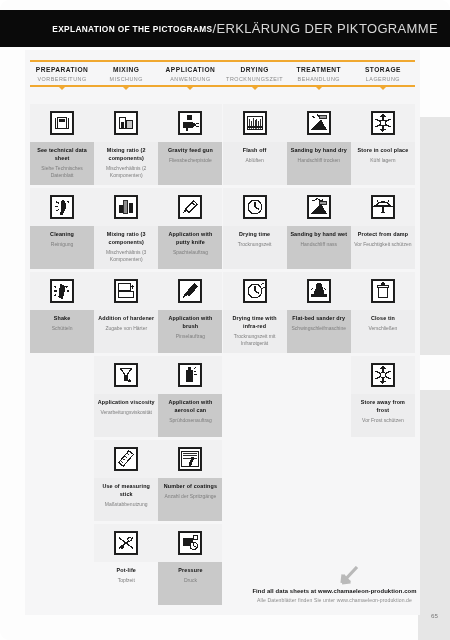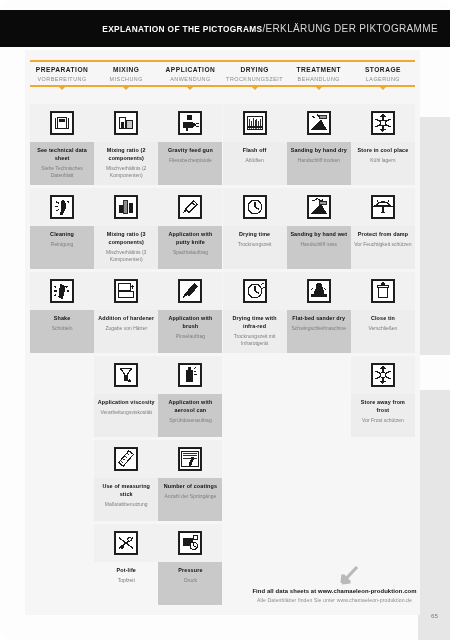--- a/index.html
+++ b/index.html
@@ -13,21 +13,21 @@
   #page{position:relative;width:450px;height:640px;background:#fdfdfd;border-radius:9px;}
 
   
   .banner{
     position:absolute;left:0;top:10px;width:450px;height:37px;
     background:#0a0a0a;
     display:flex;align-items:center;justify-content:flex-end;
     box-sizing:border-box;padding-right:12px;
   }
   .banner .t1{color:#ffffff;font-size:8.3px;font-weight:bold;letter-spacing:.35px;}
-  .banner .t2{color:#d8d8d8;font-size:10px;font-weight:normal;letter-spacing:.35px;}
+  .banner .t2{color:#d8d8d8;font-size:13px;font-weight:normal;letter-spacing:.35px;}
 
   
   .edge-band{position:absolute;right:0;background:#e6e6e6;width:32px;}
   .eb1{top:117px;height:238px;}
   .eb2{top:390px;height:250px;}
 
   
   .panel{
     position:absolute;left:25px;top:50px;width:395px;height:565px;
     background:#f6f6f7;

